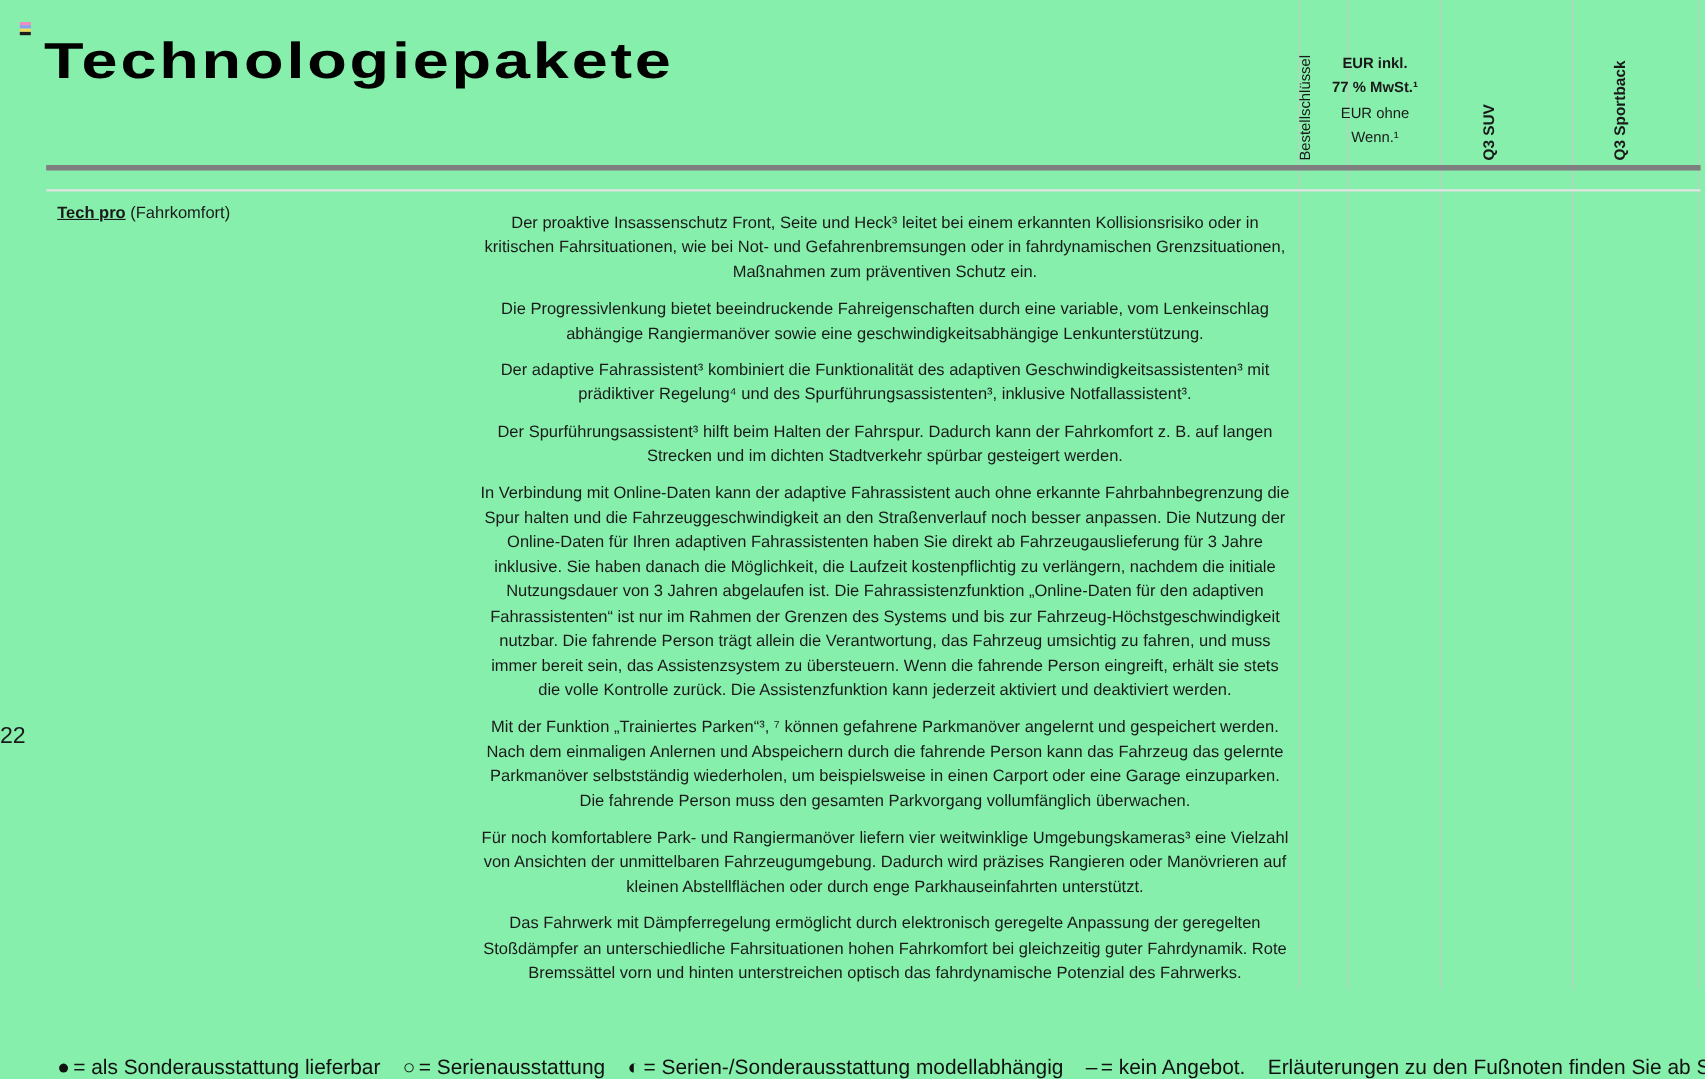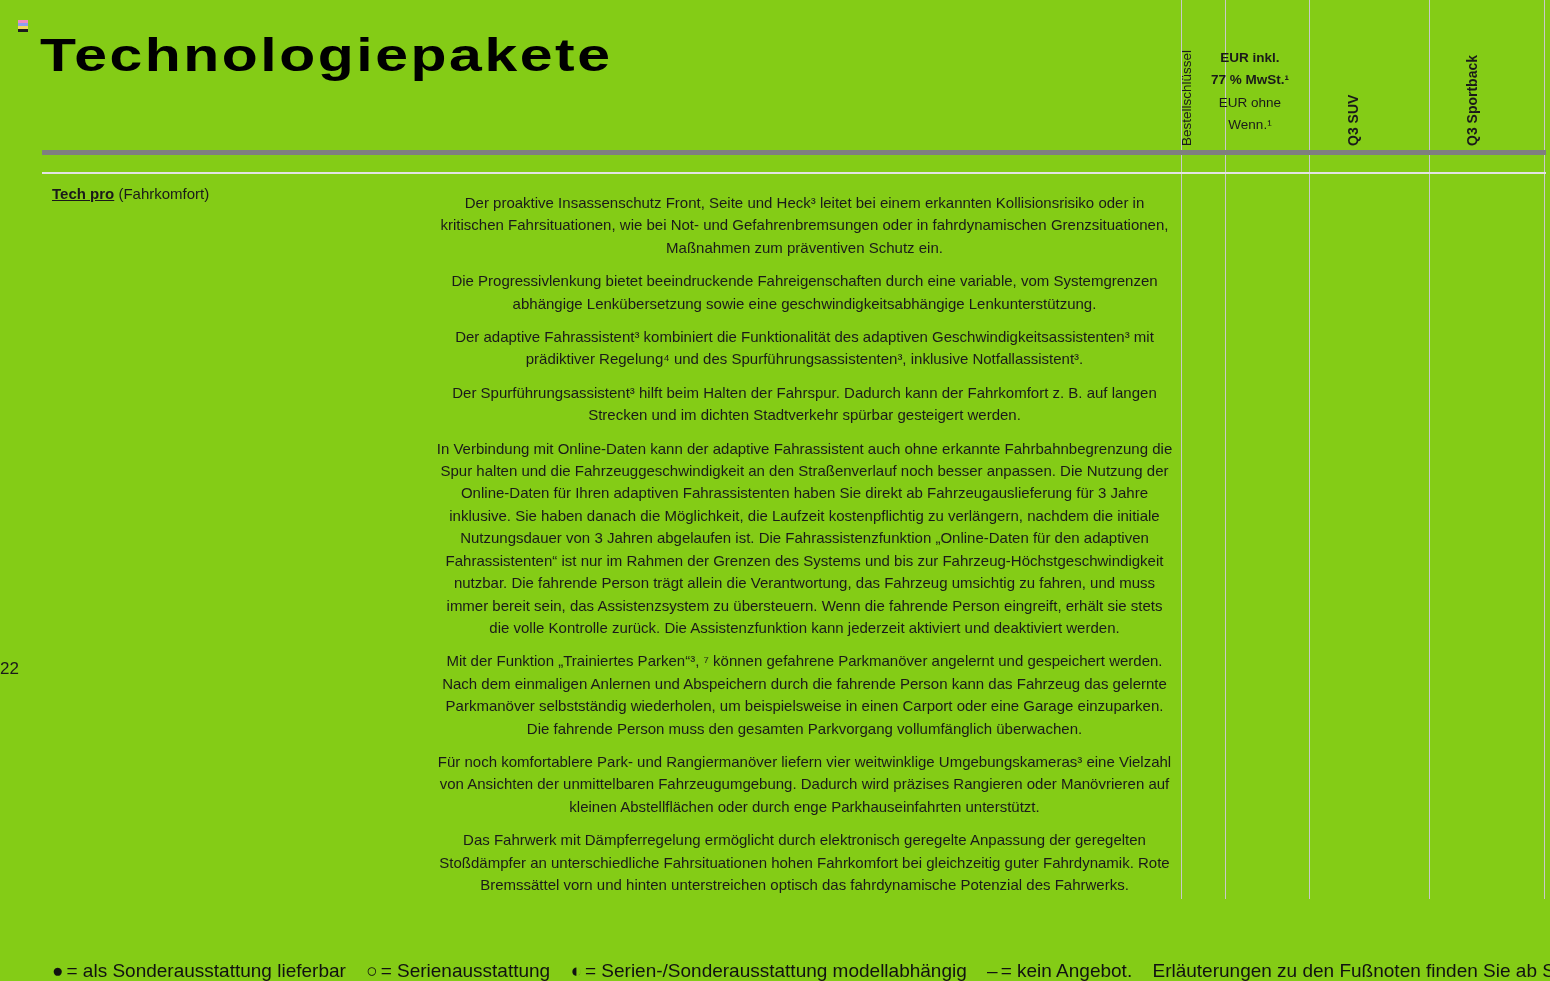--- a/index.html
+++ b/index.html
@@ -1,19 +1,19 @@
 <!DOCTYPE html>
 <html lang="de"><head>
 <meta charset="utf-8">
 <style>
   html,body { margin:0; padding:0; background:#ffffff; }
   .page {
     position:relative;
     width:1550px; height:981px;
-    background:#84cc16;
+    background:#86efac;
     overflow:hidden;
     font-family:"Liberation Sans","DejaVu Sans",sans-serif;
     color:#1a1a1a;
   }
 
   
   .color-mark { position:absolute; left:18px; top:20px; width:10px; }
   .color-mark .stripe { height:3px; width:10px; }
 
   
@@ -57,21 +57,21 @@
 
   
   .body-text {
     position:absolute; left:436px; top:182px; width:737px;
     font-size:15px; line-height:22.4px; text-align:left;
   }
   .body-text p { margin:10px 0 11px 0;text-align:center; }
   .body-text p:last-child { margin-bottom:0; }
 
   
-  .page-num { position:absolute; left:0px; top:656px; font-size:17px; line-height:26px; color:#1a1a1a;text-align:center; }
+  .page-num { position:absolute; left:0px; top:656px; font-size:21px; line-height:26px; color:#1a1a1a;text-align:center; }
 
   
   .footer { position:absolute; left:52px; top:961px; font-size:19px; line-height:19px; white-space:nowrap; color:#111; }
   .footer .item { margin-right:15px; }
   .footer .sym { margin-right:3px; }
 </style>
 </head>
 <body>
 
 <div class="page">
@@ -104,21 +104,21 @@
 
   <div class="rule-thick"></div>
   <div class="rule-thin"></div>
 
   <div class="row-label">
     <span class="b">Tech pro</span><span> (Fahrkomfort)</span>
   </div>
 
   <div class="body-text">
     <p>Der proaktive Insassenschutz Front, Seite und Heck³ leitet bei einem erkannten Kollisionsrisiko oder in kritischen Fahrsituationen, wie bei Not- und Gefahrenbremsungen oder in fahrdynamischen Grenzsituationen, Maßnahmen zum präventiven Schutz ein.</p>
-    <p>Die Progressivlenkung bietet beeindruckende Fahreigenschaften durch eine variable, vom Systemgrenzen abhängige Lenkübersetzung sowie eine geschwindigkeitsabhängige Lenkunterstützung.</p>
+    <p>Die Progressivlenkung bietet beeindruckende Fahreigenschaften durch eine variable, vom Lenkeinschlag abhängige Rangiermanöver sowie eine geschwindigkeitsabhängige Lenkunterstützung.</p>
     <p>Der adaptive Fahrassistent³ kombiniert die Funktionalität des adaptiven Geschwindigkeitsassistenten³ mit prädiktiver Regelung⁴ und des Spurführungsassistenten³, inklusive Notfallassistent³.</p>
     <p>Der Spurführungsassistent³ hilft beim Halten der Fahrspur. Dadurch kann der Fahrkomfort z. B. auf langen Strecken und im dichten Stadtverkehr spürbar gesteigert werden.</p>
     <p>In Verbindung mit Online-Daten kann der adaptive Fahrassistent auch ohne erkannte Fahrbahnbegrenzung die Spur halten und die Fahrzeuggeschwindigkeit an den Straßenverlauf noch besser anpassen. Die Nutzung der Online-Daten für Ihren adaptiven Fahrassistenten haben Sie direkt ab Fahrzeugauslieferung für 3 Jahre inklusive. Sie haben danach die Möglichkeit, die Laufzeit kostenpflichtig zu verlängern, nachdem die initiale Nutzungsdauer von 3 Jahren abgelaufen ist. Die Fahrassistenzfunktion „Online-Daten für den adaptiven Fahrassistenten“ ist nur im Rahmen der Grenzen des Systems und bis zur Fahrzeug-Höchstgeschwindigkeit nutzbar. Die fahrende Person trägt allein die Verantwortung, das Fahrzeug umsichtig zu fahren, und muss immer bereit sein, das Assistenzsystem zu übersteuern. Wenn die fahrende Person eingreift, erhält sie stets die volle Kontrolle zurück. Die Assistenzfunktion kann jederzeit aktiviert und deaktiviert werden.</p>
     <p>Mit der Funktion „Trainiertes Parken“³, ⁷ können gefahrene Parkmanöver angelernt und gespeichert werden. Nach dem einmaligen Anlernen und Abspeichern durch die fahrende Person kann das Fahrzeug das gelernte Parkmanöver selbstständig wiederholen, um beispielsweise in einen Carport oder eine Garage einzuparken. Die fahrende Person muss den gesamten Parkvorgang vollumfänglich überwachen.</p>
     <p>Für noch komfortablere Park- und Rangiermanöver liefern vier weitwinklige Umgebungskameras³ eine Vielzahl von Ansichten der unmittelbaren Fahrzeugumgebung. Dadurch wird präzises Rangieren oder Manövrieren auf kleinen Abstellflächen oder durch enge Parkhauseinfahrten unterstützt.</p>
     <p>Das Fahrwerk mit Dämpferregelung ermöglicht durch elektronisch geregelte Anpassung der geregelten Stoßdämpfer an unterschiedliche Fahrsituationen hohen Fahrkomfort bei gleichzeitig guter Fahrdynamik. Rote Bremssättel vorn und hinten unterstreichen optisch das fahrdynamische Potenzial des Fahrwerks.</p>
   </div>
 
   <div class="page-num">22</div>
 

